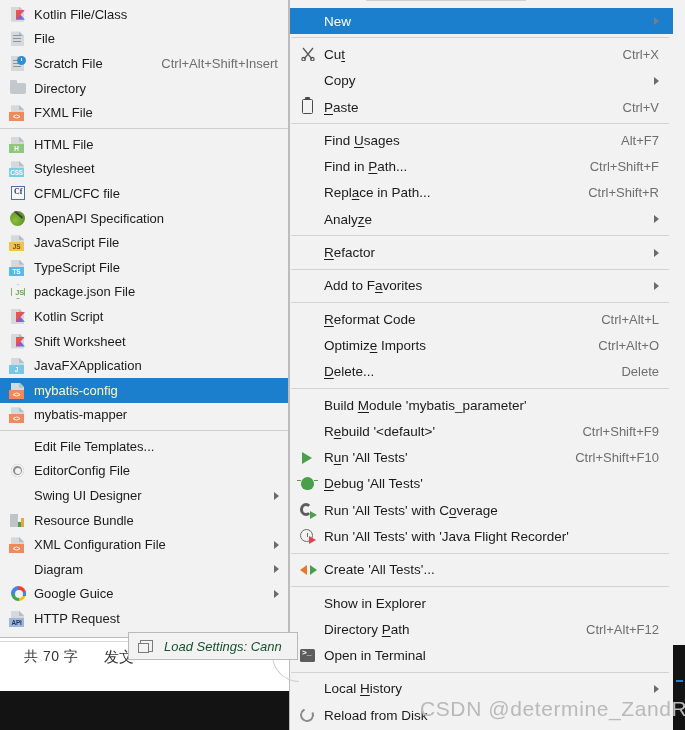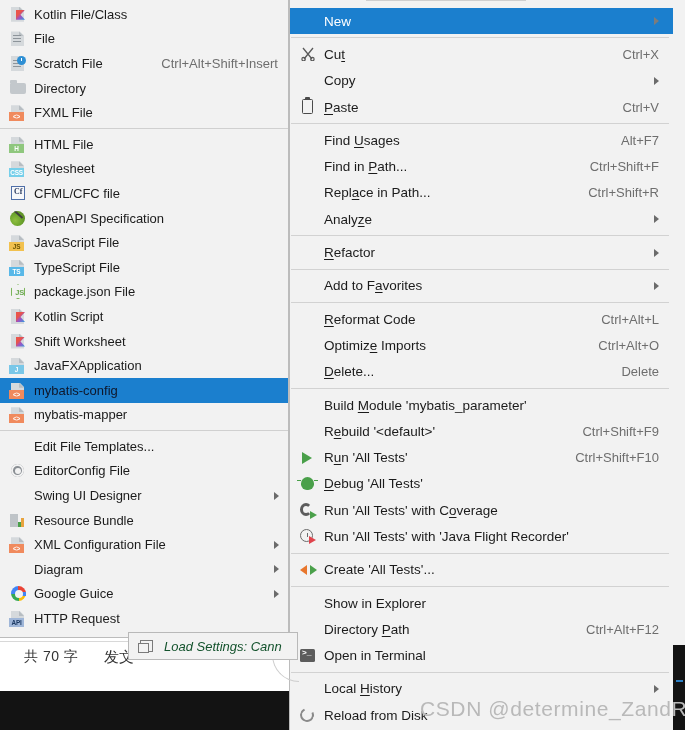--- a/index.html
+++ b/index.html
@@ -22,21 +22,21 @@
   #bg-right-mark{position:absolute;left:676px;top:680px;width:7px;height:2px;background:#2b7fc4;}
 
   
   #left-menu{
     position:absolute;left:0;top:0;width:289px;height:638px;
     background:#f2f2f2;border-right:1px solid #bcbcbc;border-bottom:1px solid #bcbcbc;
     box-sizing:border-box;padding:2px 0 0 0;
   }
   .lrow{position:relative;height:24.6px;display:flex;align-items:center;padding-left:8px;box-sizing:border-box;cursor:default;}
   .lrow.sel{background:#1b7fce;}
-  .lrow.sel .ltext{color:#0f172a;}
+  .lrow.sel .ltext{color:#fef9c3;}
   .licon{width:22px;min-width:22px;height:17px;position:relative;margin-right:4px;}
   .ltext{font-size:13px;color:#1b1b1b;white-space:nowrap;}
   .lshort{margin-left:auto;margin-right:10px;font-size:13px;color:#6e6e6e;white-space:nowrap;}
   .larrow{margin-left:auto;margin-right:9px;width:0;height:0;border-left:5px solid #6b6b6b;border-top:4px solid transparent;border-bottom:4px solid transparent;}
   .lsep{height:1px;background:#d0d0d0;margin:3px 0 3px 0;}
 
   
   .ic-file{position:absolute;left:3px;top:1px;width:13px;height:15px;background:#d5d9dc;
            clip-path:polygon(0 0,68% 0,100% 28%,100% 100%,0 100%);}
   .ic-file:after{content:"";position:absolute;right:0;top:0;width:5px;height:5px;background:#b7bdc2;

